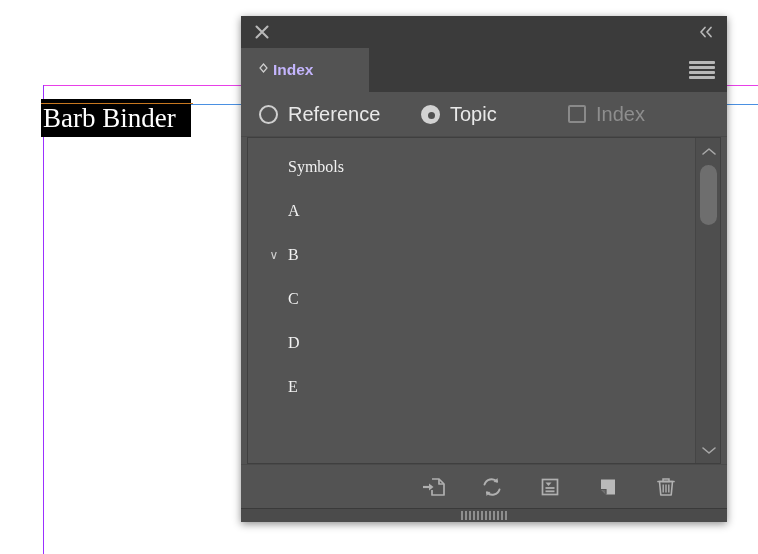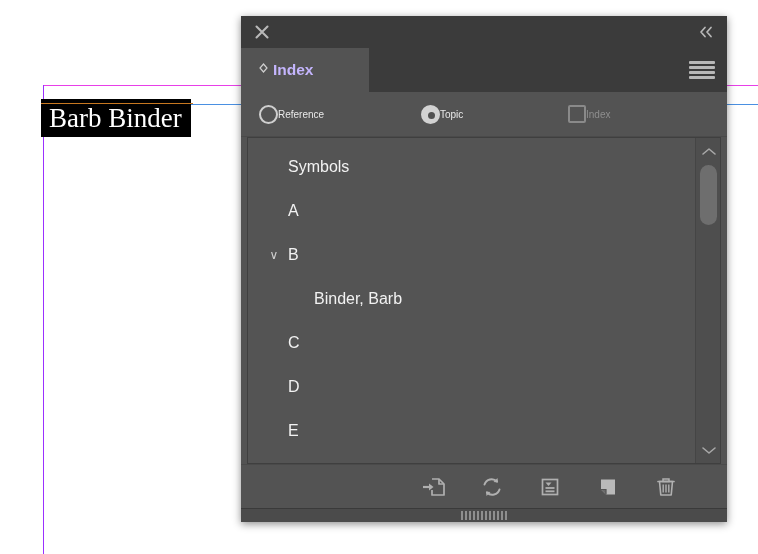--- a/index.html
+++ b/index.html
@@ -48,21 +48,21 @@
   #doc-text {
     position:absolute;
     left:41px; top:99px;
     width:152px; height:38px;
     z-index:5;
     color:#ffffff;
     font-family:"Liberation Serif", serif;
     font-size:27px;
     line-height:38px;
     white-space:nowrap;
-    padding-left:8px;
+    padding-left:2px;
   }
 
   
   #panel {
     position:absolute;
     left:241px; top:16px;
     width:486px; height:506px;
     background:#535353;
     z-index:10;
     box-shadow:0 2px 8px rgba(0,0,0,.45);
@@ -135,24 +135,24 @@
   #options-row {
     height:45px;
     flex:0 0 auto;
     display:flex;
     align-items:center;
     padding-left:18px;
     background:#535353;
     border-bottom:1px solid #4a4a4a;
   }
   .opt {
-    display:flex; align-items:center; gap:0;
+    display:flex; align-items:center; gap:10px;
     cursor:pointer;
     color:#e9e9e9;
-    font-size:10px;
+    font-size:20px;
   }
   .opt.disabled { color:#8e8e8e; cursor:default; }
   .radio {
     width:19px; height:19px; border-radius:50%;
     border:2px solid #cfcfcf;
     background:transparent;
     flex:0 0 auto;
   }
   .radio.on {
     background:#d2d2d2; border-color:#d2d2d2;
@@ -185,20 +185,21 @@
     left:0; top:0; right:25px; bottom:0;
     padding-top:7px;
   }
   .row {
     height:44px;
     display:flex; align-items:center;
     color:#f2f2f2;
     font-size:16px;
     cursor:pointer;
     padding-left:16px;
+    font-family:Liberation Serif, serif;
   }
   .row .twisty {
     width:20px; flex:0 0 auto;
     color:#cfcfcf; font-size:12px;
     display:flex; align-items:center; justify-content:center;
   }
   .row.lvl0 .label { padding-left:4px; }
   .row.lvl1 { padding-left:66px; }
 
   
@@ -331,23 +332,20 @@
       <div class="row lvl0">
         <span class="twisty"></span>
         <span class="label">A</span>
       </div>
 
       <div class="row lvl0">
         <span class="twisty">∨</span>
         <span class="label">B</span>
       </div>
 
-      <div class="row lvl1">
-        <span class="label">Binder, Barb</span>
-      </div>
 
       <div class="row lvl0">
         <span class="twisty"></span>
         <span class="label">C</span>
       </div>
 
       <div class="row lvl0">
         <span class="twisty"></span>
         <span class="label">D</span>
       </div>

